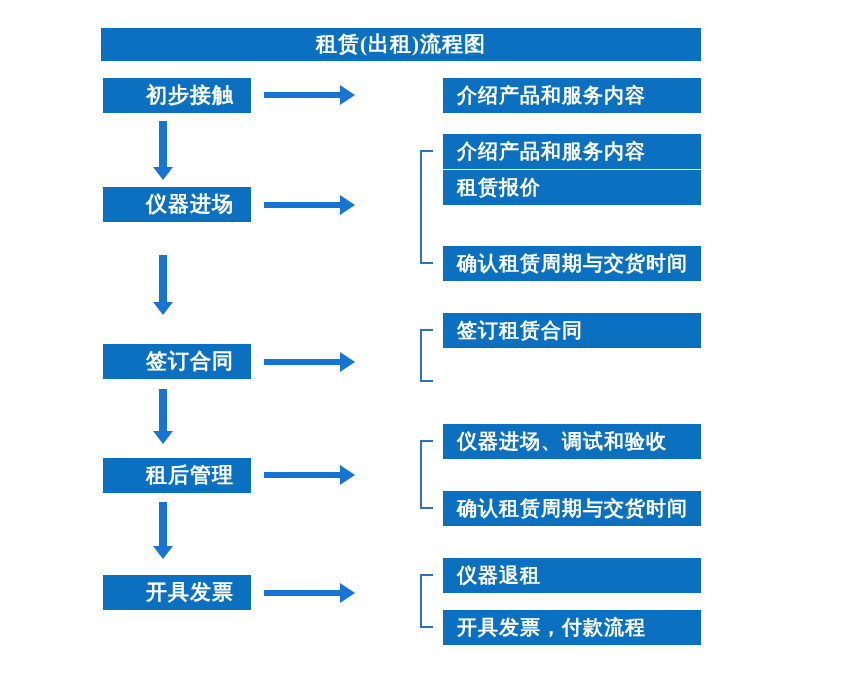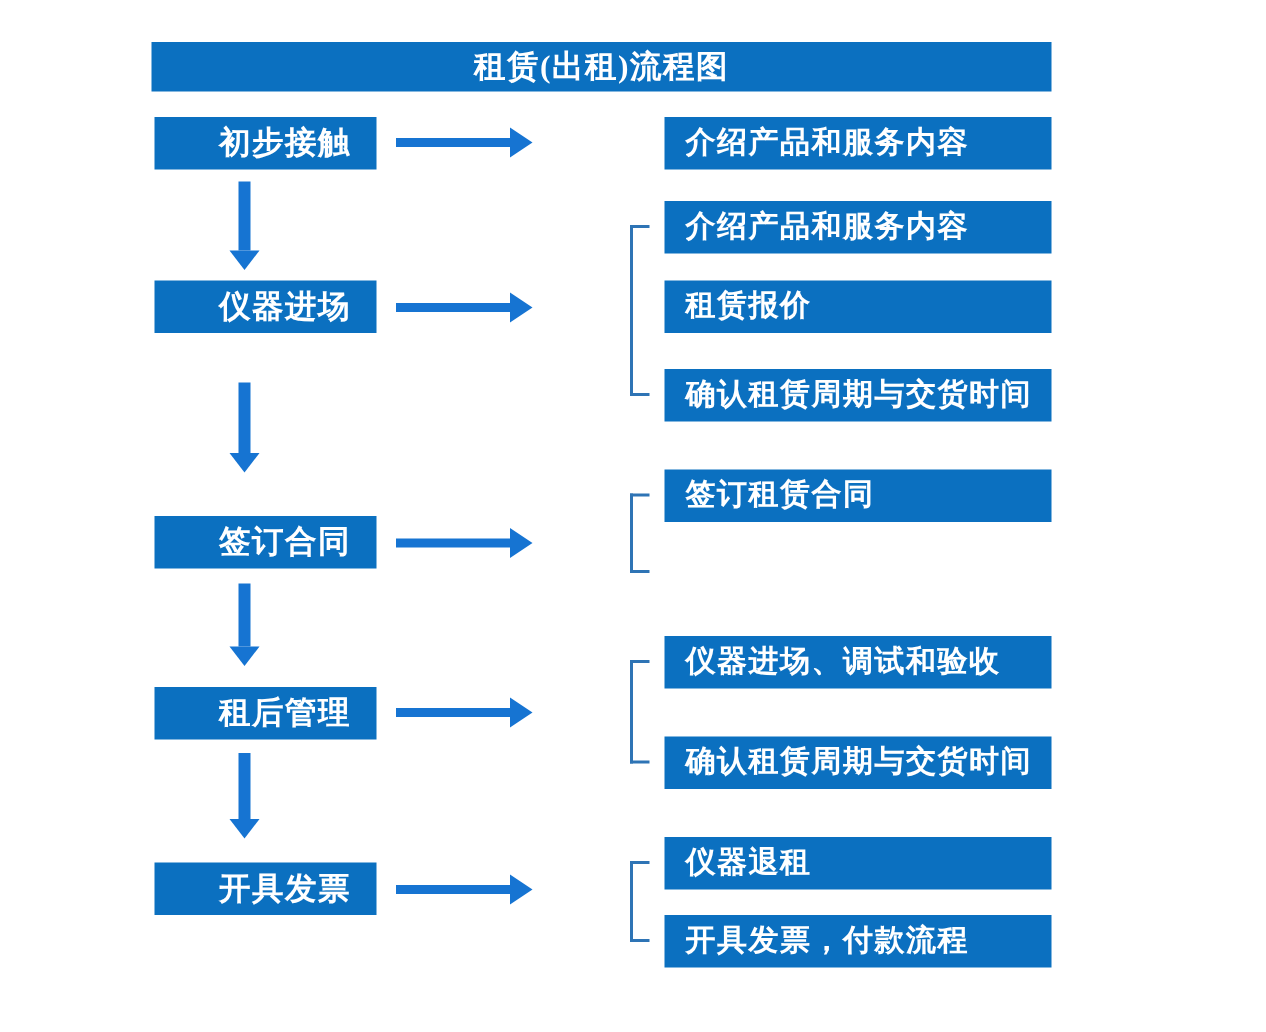--- a/index.html
+++ b/index.html
@@ -125,21 +125,21 @@
   <div class="h-arrow" style="top:590px"></div>
 
   <div class="bracket" style="top:150px;height:110px"></div>
   <div class="bracket" style="top:329px;height:49px"></div>
   <div class="bracket" style="top:440px;height:65px"></div>
   <div class="bracket" style="top:574px;height:50px"></div>
 
   <div class="rbox" style="top:78px">介绍产品和服务内容</div>
 
   <div class="rbox" style="top:134px">介绍产品和服务内容</div>
-  <div class="rbox" style="top:187px">租赁报价</div>
+  <div class="rbox" style="top:170px">租赁报价</div>
   <div class="rbox" style="top:313px">签订租赁合同</div>
 
   <div class="rbox" style="top:246px">确认租赁周期与交货时间</div>
 
   <div class="rbox" style="top:424px">仪器进场、调试和验收</div>
   <div class="rbox" style="top:491px">确认租赁周期与交货时间</div>
 
   <div class="rbox" style="top:558px">仪器退租</div>
   <div class="rbox" style="top:610px">开具发票，付款流程</div>
 

